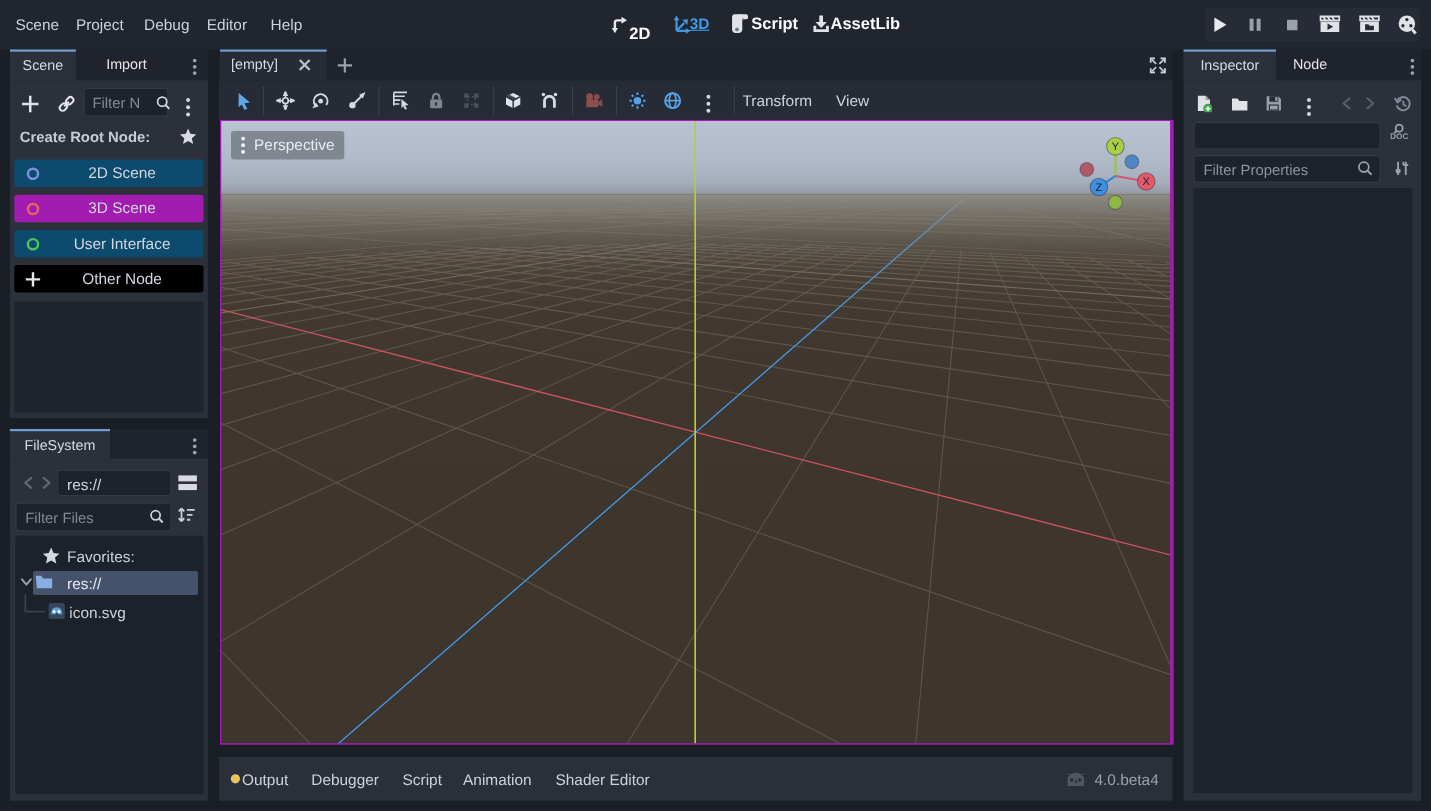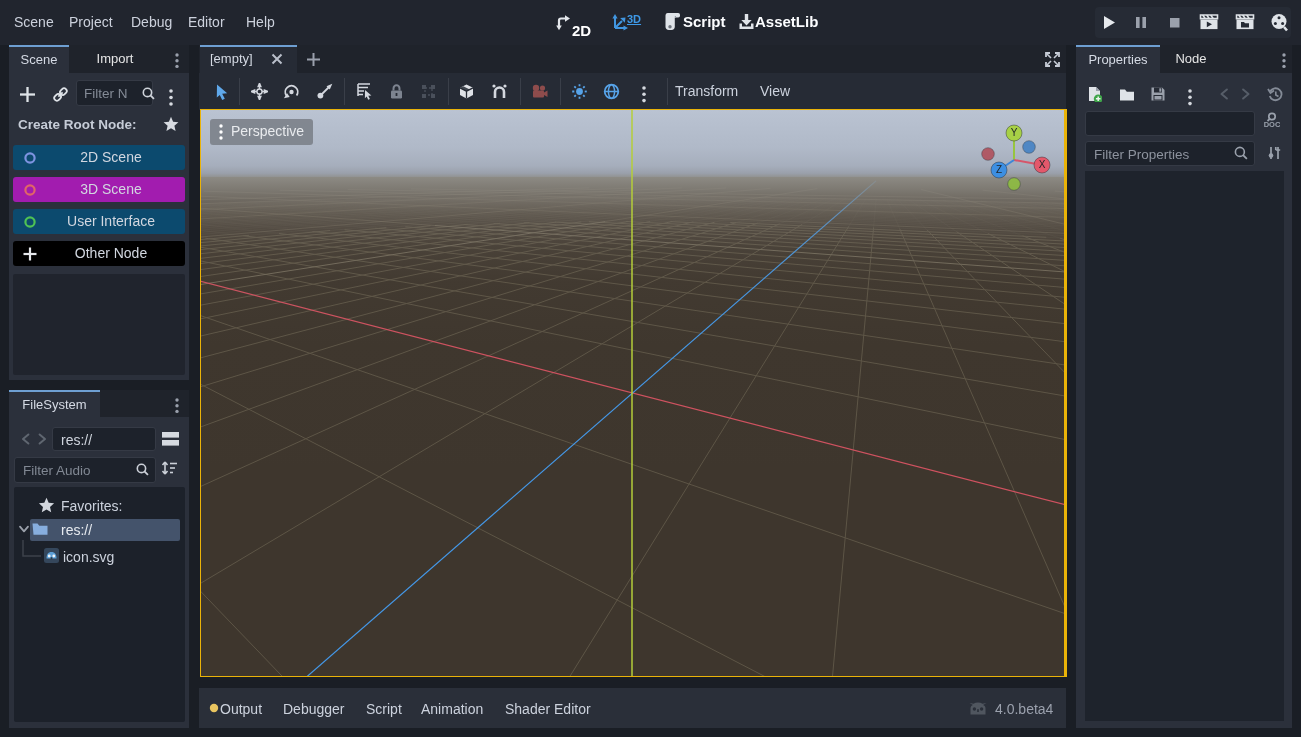--- a/index.html
+++ b/index.html
@@ -31,21 +31,21 @@
         <path d="M2.2,12.5 L5,17.2 L7.8,12.5 Z" fill="#e4e7eb"></path>
         <path d="M11,2.3 L16,5.5 L11,8.7 Z" fill="#e4e7eb"></path>
       </svg>
   <div class="abs" style="left:572px;top:22px;color:#ffffff;font-size:15px;font-weight:bold;">2D</div>
   <svg class="abs" style="left:610px;top:13px" width="19" height="19" viewBox="0 0 19 19">
         <path d="M5,15 V5 M5,15 H14 M5,15 L12,8" fill="none" stroke="#4196e0" stroke-width="2"></path>
         <path d="M2.4,5.5 L5,1 L7.6,5.5 Z" fill="#4196e0"></path>
         <path d="M13.5,12.4 L18,15 L13.5,17.6 Z" fill="#4196e0"></path>
         <path d="M10.2,5 L15.5,4.5 L14.8,9.8 Z" fill="#4196e0"></path>
       </svg>
-  <div class="abs" style="left:627px;top:13px;color:#3e9ae8;font-size:11px;font-weight:bold;text-decoration:underline;">3D</div>
+  <div class="abs" style="left:627px;top:13px;color:#3e9ae8;font-size:14px;font-weight:bold;text-decoration:underline;">3D</div>
   <svg class="abs" style="left:664px;top:12px" width="17" height="20" viewBox="0 0 17 20">
         <rect x="6" y="1" width="10" height="4.6" rx="1.8" fill="#dfe3e8"></rect>
         <rect x="6" y="4" width="6" height="1.8" fill="#9aa0ab"></rect>
         <path d="M3.8,1 C2.2,1 1.5,2.2 1.5,3.8 L1.5,14.5 C1.5,16.6 2.8,18 4.8,18 L7.5,18 C9.6,18 10.8,16.7 10.8,14.6 L10.8,3.8 C10.8,2.2 10.1,1 8.5,1 Z" fill="#dfe3e8"></path>
         <circle cx="6" cy="14.8" r="1.7" fill="#70767f"></circle>
       </svg>
   <div class="abs" style="left:683px;top:13px;color:#fcfdff;font-size:15px;font-weight:bold;">Script</div>
   <svg class="abs" style="left:738px;top:13px" width="17" height="18" viewBox="0 0 17 18">
         <path d="M6.8,1 h3.4 v6 h3.5 L8.5,12.5 L3.3,7 h3.5 Z" fill="#dfe3e8"></path>
         <path d="M1.5,10.5 V16 H15.5 V10.5 H13 v3 H4 v-3 Z" fill="#dfe3e8"></path>
@@ -149,21 +149,21 @@
         <path d="M10.399999999999999,2.5 L5,7 L10.399999999999999,11.5" fill="none" stroke="#5f6670" stroke-width="2" stroke-linecap="round" stroke-linejoin="round"></path>
       </svg>
       <svg class="abs" style="left:27px;top:42px" width="14" height="14" viewBox="0 0 14 14">
         <path d="M3.6000000000000005,2.5 L9,7 L3.6000000000000005,11.5" fill="none" stroke="#5f6670" stroke-width="2" stroke-linecap="round" stroke-linejoin="round"></path>
       </svg>
       <div class="field" style="left:43px;top:37px;width:104px;height:24px;line-height:24px;padding-left:8px;font-size:14px;color:#cfd4dd;">res://</div>
       <svg class="abs" style="left:153px;top:42px" width="18" height="14" viewBox="0 0 18 14">
         <rect x="0" y="0" width="17" height="5.6" fill="#d7dbe1"></rect>
         <rect x="0" y="8" width="17" height="5.6" fill="#d7dbe1"></rect>
       </svg>
-      <div class="field" style="left:5px;top:67px;width:142px;height:26px;line-height:26px;padding-left:8px;font-size:13.5px;color:#818893;">Filter Audio</div>
+      <div class="field" style="left:5px;top:67px;width:142px;height:26px;line-height:26px;padding-left:8px;font-size:13.5px;color:#818893;">Filter Files</div>
       <svg class="abs" style="left:127px;top:73px" width="13" height="13" viewBox="0 0 13 13">
         <circle cx="5.46" cy="5.46" r="4.16" fill="none" stroke="#cbd0d8" stroke-width="1.6"></circle>
         <line x1="8.19" y1="8.19" x2="11.96" y2="11.96" stroke="#cbd0d8" stroke-width="1.8"></line>
       </svg>
       <svg class="abs" style="left:152px;top:70px" width="17" height="17" viewBox="0 0 17 17">
         <path d="M4,2 V14 M4,14 L1.5,11 M4,14 L6.5,11 M4,2 L1.5,5 M4,2 L6.5,5" fill="none" stroke="#cbd0d8" stroke-width="1.6"></path>
         <line x1="9" y1="3.5" x2="16" y2="3.5" stroke="#cbd0d8" stroke-width="1.6"></line>
         <line x1="9" y1="8" x2="14" y2="8" stroke="#cbd0d8" stroke-width="1.6"></line>
         <line x1="9" y1="12.5" x2="12" y2="12.5" stroke="#cbd0d8" stroke-width="1.6"></line>
       </svg>
@@ -297,21 +297,21 @@
         <svg class="abs" style="left:441px;top:11px" width="9" height="26" viewBox="0 0 9 26">
           <circle cx="4" cy="4.0" r="1.8" fill="#d4d8de"></circle>
           <circle cx="4" cy="10.3" r="1.8" fill="#d4d8de"></circle>
           <circle cx="4" cy="16.6" r="1.8" fill="#d4d8de"></circle>
         </svg>
         <div class="abs" style="left:468px;top:5px;width:1px;height:27px;background:#3a3f49;"></div>
         <div class="abs" style="left:476px;top:0;height:37px;line-height:37px;color:#ccd2dd;font-size:14px;">Transform</div>
         <div class="abs" style="left:561px;top:0;height:37px;line-height:37px;color:#ccd2dd;font-size:14px;">View</div>
   </div>
 
-  <div class="abs" style="left:1px;top:64px;width:867px;height:568px;background:#eab308;">
+  <div class="abs" style="left:1px;top:64px;width:867px;height:568px;background:#a21caf;">
     <div class="abs" style="left:1px;top:1px;width:863px;height:566px;overflow:hidden;">
       <svg width="863" height="566" viewBox="0 0 863 566" style="position:absolute;left:0;top:0">
 <defs>
 <linearGradient id="sky" x1="0" y1="0" x2="0" y2="1">
                 <stop offset="0" stop-color="#bac3d2"></stop>
                 <stop offset="0.55" stop-color="#b0b9c8"></stop>
                 <stop offset="0.82" stop-color="#a6aebc"></stop>
                 <stop offset="0.93" stop-color="#9aa0ab"></stop>
                 <stop offset="1" stop-color="#8f8f8c"></stop>
               </linearGradient>
@@ -378,21 +378,21 @@
           <circle cx="6.4" cy="10" r="1.7" fill="#2a2f39"></circle>
           <circle cx="13.6" cy="10" r="1.7" fill="#2a2f39"></circle>
           <rect x="9.2" y="10.2" width="1.6" height="2.8" fill="#2a2f39"></rect>
         </svg>
     <div class="txt" style="left:796px;top:13px;font-size:14px;color:#9ba1ad;">4.0.beta4</div>
   </div>
 </div>
 
 <div class="panel" style="left:1076px;top:45px;width:216px;height:683px;">
   <div class="tabstrip" style="left:0;top:0;width:216px;height:28px;"></div>
-  <div class="tab-active" style="left:0;top:0;width:84px;height:28px;line-height:26px;">Properties</div>
+  <div class="tab-active" style="left:0;top:0;width:84px;height:28px;line-height:26px;">Inspector</div>
   <div class="tab-inactive" style="left:90px;top:0;width:50px;height:28px;line-height:28px;">Node</div>
   <svg class="abs" style="left:204px;top:6px" width="9" height="26" viewBox="0 0 9 26">
         <circle cx="4" cy="4.0" r="1.7" fill="#9aa0ac"></circle>
         <circle cx="4" cy="9.7" r="1.7" fill="#9aa0ac"></circle>
         <circle cx="4" cy="15.4" r="1.7" fill="#9aa0ac"></circle>
       </svg>
       <svg class="abs" style="left:11px;top:41px" width="15" height="16" viewBox="0 0 15 16">
         <path d="M2,1 H9 L13,5 V15 H2 Z" fill="#dfe3e8"></path>
         <path d="M9,1 L9,5 H13 Z" fill="#9aa0ab"></path>
         <circle cx="11.2" cy="12.8" r="4.4" fill="#3fa54a"></circle>

